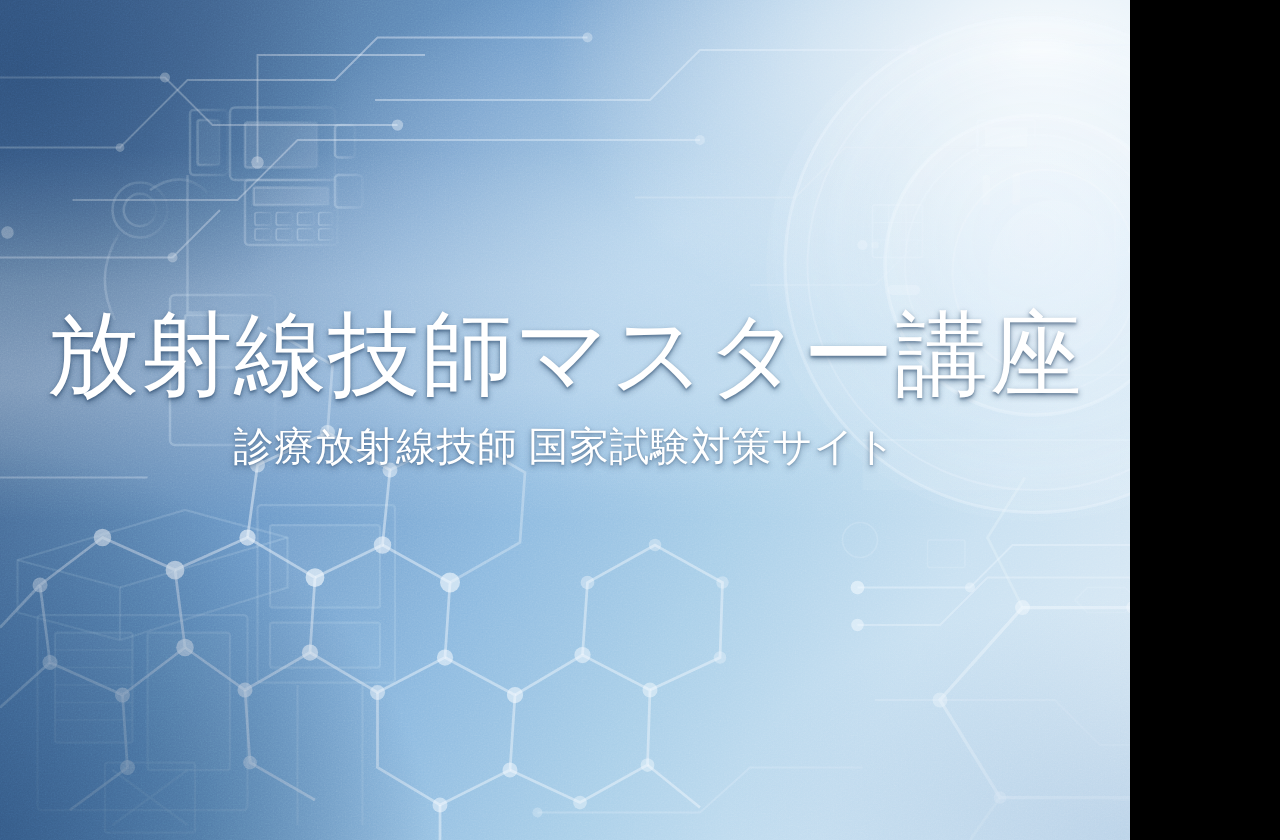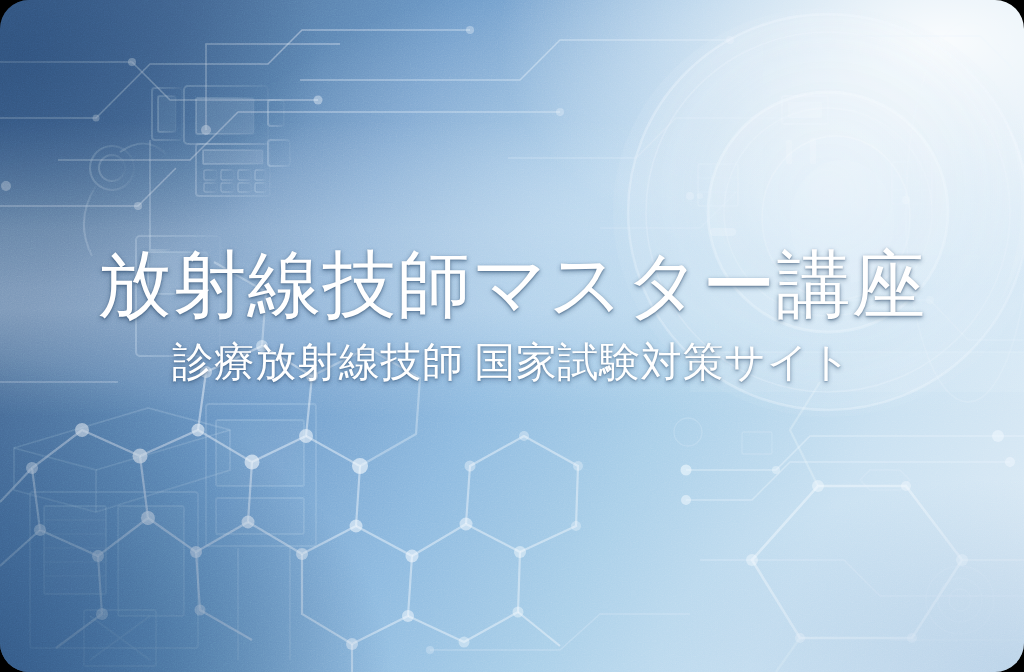--- a/index.html
+++ b/index.html
@@ -4,37 +4,36 @@
 <title>放射線技師マスター講座</title>
 <style>
   html, body {
     margin: 0;
     padding: 0;
     background: #000;
   }
 
   #hero {
     position: relative;
-    width: 1024px;
+    width: 904px;
     height: 672px;
     overflow: hidden;
     font-family: "Liberation Serif", "DejaVu Serif", serif;
     
     background:
       radial-gradient(ellipse 70% 60% at 92% 6%, rgba(255,255,255,0.92) 0%, rgba(255,255,255,0.55) 28%, rgba(255,255,255,0.0) 62%),
       radial-gradient(ellipse 55% 45% at 60% 28%, rgba(214,233,247,0.55) 0%, rgba(214,233,247,0.0) 70%),
       linear-gradient(118deg,
         #3a5c88 0%,
         #4a6d99 14%,
         #6d9ac9 34%,
         #8dbae0 50%,
         #a9cfe9 64%,
         #c9e1f2 80%,
         #dfecf6 100%);
-    border-radius: 29px;
   }
 
   
   .layer {
     position: absolute;
     inset: 0;
     pointer-events: none;
   }
 
   
@@ -78,21 +77,21 @@
     letter-spacing: 0.012em;
     text-shadow:
       0 2px 5px rgba(30,60,95,0.48),
       0 1px 2px rgba(30,60,95,0.40);
     font-family: "Liberation Serif", "DejaVu Serif", serif;
     white-space: nowrap;
   }
 
   #site-subtitle {
     margin: 16px 0 0 0;
-    font-size: 41px;
+    font-size: 32px;
     line-height: 1.1;
     font-weight: 400;
     color: #ffffff;
     letter-spacing: 0.015em;
     text-shadow:
       0 2px 5px rgba(30,60,95,0.45),
       0 1px 2px rgba(30,60,95,0.35);
     font-family: "Liberation Serif", "DejaVu Serif", serif;
     white-space: nowrap;
   }

